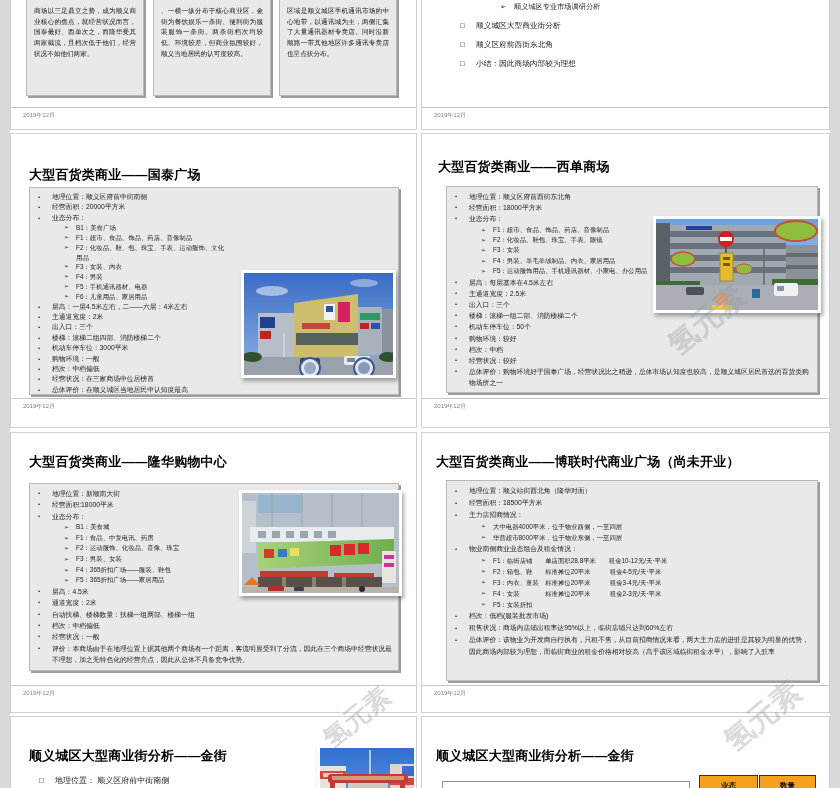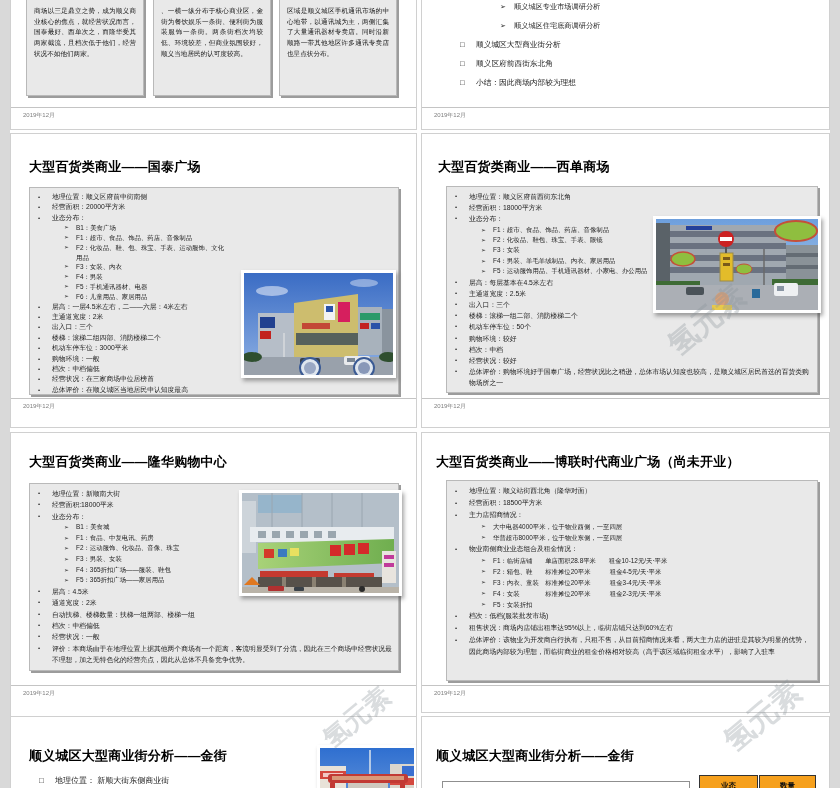--- a/index.html
+++ b/index.html
@@ -51,31 +51,30 @@
     <div class="box smallbox" style="left:15px;top:140px;width:118px;height:125px;">商场以三足鼎立之势，成为顺义商业核心的焦点，就经营状况而言，国泰最好、西单次之，而隆华受其两家截流，且档次低于他们，经营状况不如他们两家。</div>
     <div class="box smallbox" style="left:142px;top:140px;width:118px;height:125px;">、一横一纵分布于核心商业区，金街为餐饮娱乐一条街、便利街为服装服饰一条街。两条街档次均较低、环境较差，但商业氛围较好，顺义当地居民的认可度较高。</div>
     <div class="box smallbox" style="left:268px;top:140px;width:118px;height:125px;">区域是顺义城区手机通讯市场的中心地带，以通讯城为主，两侧汇集了大量通讯器材专卖店。同时沿新顺路一带其他地区许多通讯专卖店也呈点状分布。</div>
     <div class="fline" style="top:276px;"></div>
     <div class="fdate" style="left:12px;top:280px;">2019年12月</div>
   </div>
 
   <div class="page" style="left:421px;top:-170px;width:409px;height:300px;">
     <div class="ag" style="left:38px;top:170px;width:340px;">
         <div class="li lv2"><span class="blt">➢</span><span class="txt">顺义城区专业市场调研分析</span></div>
-        <div class="li lv2"><span class="blt">➢</span><span class="txt">顺义城区住宅底商调研分析</span></div>
         <div class="li lv1"><span class="blt">□</span><span class="txt">顺义城区大型商业街分析</span></div>
         <div class="li lv1"><span class="blt">□</span><span class="txt">顺义区府前西街东北角</span></div>
         <div class="li lv1"><span class="blt">□</span><span class="txt">小结：因此商场内部较为理想</span></div>
       </div>
     <div class="fline" style="top:276px;"></div>
     <div class="fdate" style="left:12px;top:280px;">2019年12月</div>
   </div>
 
   <div class="page" style="left:10px;top:133px;width:407px;height:295px;">
-    <div class="ptitle" style="left:18px;top:24px;">大型百货类商业——国泰广场</div>
+    <div class="ptitle" style="left:18px;top:32px;">大型百货类商业——国泰广场</div>
     <div class="box listbox gt" style="left:18px;top:53px;width:370px;height:208px;">
         <div class="li lv1"><span class="blt">•</span><span class="txt">地理位置：顺义区府前中街南侧</span></div>
         <div class="li lv1"><span class="blt">•</span><span class="txt">经营面积：20000平方米</span></div>
         <div class="li lv1"><span class="blt">•</span><span class="txt">业态分布：</span></div>
         <div class="li lv2"><span class="blt">➢</span><span class="txt">B1：美食广场</span></div>
         <div class="li lv2"><span class="blt">➢</span><span class="txt">F1：超市、食品、饰品、药店、音像制品</span></div>
         <div class="li lv2"><span class="blt">➢</span><span class="txt">F2：化妆品、鞋、包、珠宝、手表、运动服饰、文化用品</span></div>
         <div class="li lv2"><span class="blt">➢</span><span class="txt">F3：女装、内衣</span></div>
         <div class="li lv2"><span class="blt">➢</span><span class="txt">F4：男装</span></div>
         <div class="li lv2"><span class="blt">➢</span><span class="txt">F5：手机通讯器材、电器</span></div>
@@ -190,21 +189,21 @@
         <rect x="96" y="70" width="8" height="9" fill="#2a6a9a"></rect>
         <line x1="108" y1="30" x2="108" y2="66" stroke="#6a6a6a" stroke-width="1.5"></line>
         <circle cx="66" cy="80" r="7" fill="#d9a078"></circle>
         <rect x="56" y="86" width="20" height="5" fill="#e8c94a"></rect>
       </svg>
     </div>
     <div class="fline" style="top:264px;"></div>
     <div class="fdate" style="left:12px;top:268px;">2019年12月</div>
   </div>
 
-  <div class="page" style="left:10px;top:432px;width:407px;height:355px;">
+  <div class="page" style="left:10px;top:432px;width:407px;height:281px;">
     <div class="ptitle" style="left:18px;top:20px;">大型百货类商业——隆华购物中心</div>
     <div class="box listbox lh" style="left:18px;top:50px;width:370px;height:188px;">
         <div class="li lv1"><span class="blt">•</span><span class="txt">地理位置：新顺南大街</span></div>
         <div class="li lv1"><span class="blt">•</span><span class="txt">经营面积:18000平米</span></div>
         <div class="li lv1"><span class="blt">•</span><span class="txt">业态分布：</span></div>
         <div class="li lv2"><span class="blt">➢</span><span class="txt">B1：美食城</span></div>
         <div class="li lv2"><span class="blt">➢</span><span class="txt">F1：食品、中复电讯、药房</span></div>
         <div class="li lv2"><span class="blt">➢</span><span class="txt">F2：运动服饰、化妆品、音像、珠宝</span></div>
         <div class="li lv2"><span class="blt">➢</span><span class="txt">F3：男装、女装</span></div>
         <div class="li lv2"><span class="blt">➢</span><span class="txt">F4：365折扣广场——服装、鞋包</span></div>
@@ -283,21 +282,21 @@
         <div class="li lv1"><span class="blt">•</span><span class="txt">租售状况：商场内店铺出租率达95%以上，临街店铺只达到60%左右</span></div>
         <div class="li lv1"><span class="blt">•</span><span class="txt">总体评价：该物业为开发商自行执有，只租不售，从目前招商情况来看，两大主力店的进驻是其较为明显的优势，因此商场内部较为理想，而临街商业的租金价格相对较高（高于该区域临街租金水平），影响了入驻率</span></div>
       </div>
     <div class="fline" style="top:252px;"></div>
     <div class="fdate" style="left:12px;top:256px;">2019年12月</div>
   </div>
 
   <div class="page" style="left:10px;top:716px;width:407px;height:295px;">
     <div class="ptitle" style="left:18px;top:30px;">顺义城区大型商业街分析——金街</div>
     <div class="loc" style="left:28px;top:58px;width:300px;">
-        <div class="li lv1"><span class="blt">□</span><span class="txt">地理位置： 新顺大街东侧商业街</span></div>
+        <div class="li lv1"><span class="blt">□</span><span class="txt">地理位置： 顺义区府前中街南侧</span></div>
       </div>
     <div class="photo" style="left:306px;top:28px;">
       <svg width="94" height="84" viewBox="0 0 94 84">
         <defs>
           <linearGradient id="sky3" x1="0" y1="0" x2="0" y2="1">
             <stop offset="0" stop-color="#2f6fd0"></stop>
               <stop offset="1" stop-color="#7fa8e0"></stop>
           </linearGradient>
         </defs>
         <rect width="94" height="84" fill="url(#sky3)"></rect>

